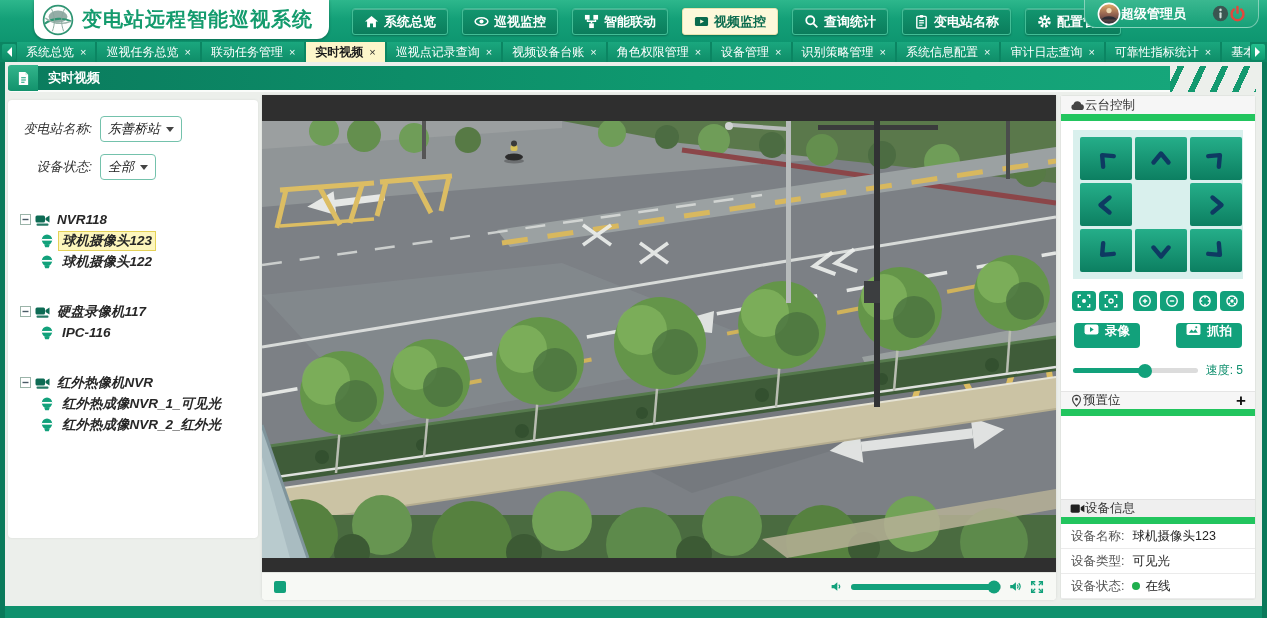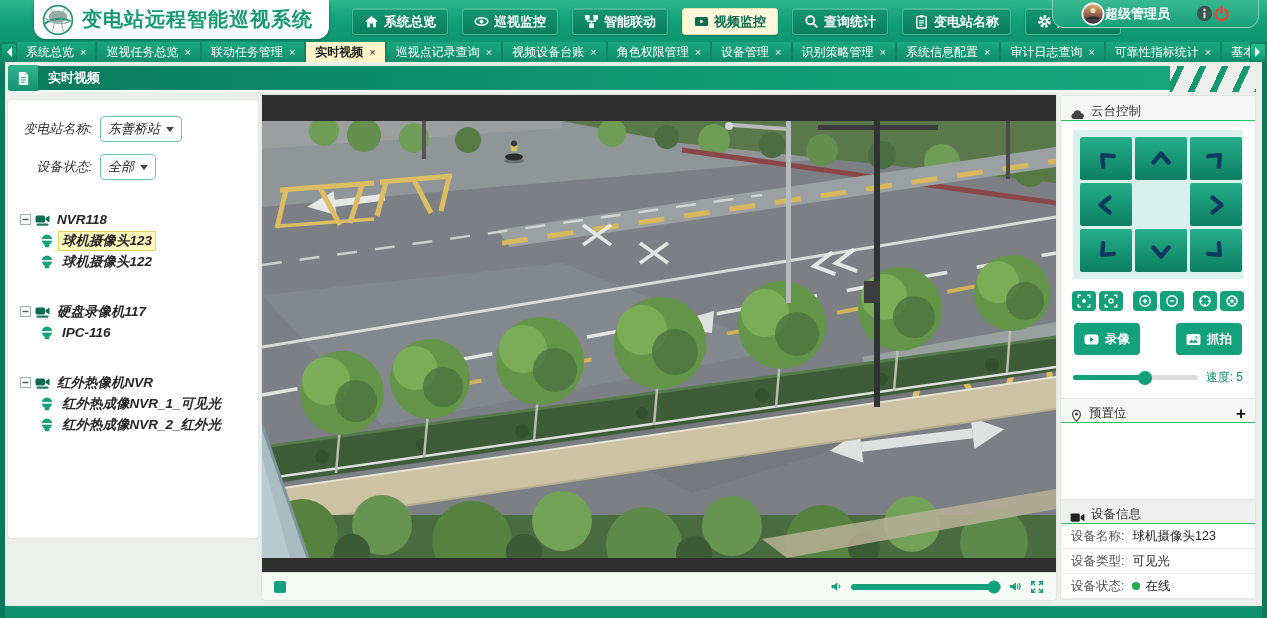--- a/index.html
+++ b/index.html
@@ -17,21 +17,21 @@
     padding:3px 16px 3px 8px; box-shadow:0 1px 3px rgba(0,0,0,.3);margin-left:28px; }
   .logo-globe svg { width:32px; height:32px; display:block; }
   .app-title { color:#149b6d; font-size:20px; font-weight:bold; letter-spacing:1px; white-space:nowrap; }
   .main-nav { position:absolute; left:352px; top:8px; display:flex; gap:14px; }
   .nav-btn { --hole:#0d8a66; height:27px; padding:0 11px; display:flex; align-items:center; gap:5px;
     background:linear-gradient(180deg,#12966f,#0b7d5c); border:1px solid #43bd96; border-radius:3px;
     color:#fff; font-size:13px; font-weight:bold; cursor:pointer; white-space:nowrap;
     box-shadow: inset 0 1px 0 rgba(255,255,255,.25), 0 1px 2px rgba(0,0,0,.25); }
   .nav-btn svg { width:15px; height:15px; display:block; }
   .nav-btn.active { --hole:#fdf8da; background:#fdf8da; color:#0a6b4e; border-color:#e9e3ae; }
-  .user-panel { position:absolute; right:8px; top:0; height:28px; padding:0 28px;
+  .user-panel { position:absolute; right:8px; top:0; height:28px; padding:0 12px;
     background:linear-gradient(180deg,#3ab890,#17a078); border:1px solid rgba(255,255,255,.4); border-top:none;
     border-radius:0 0 12px 12px; display:flex; align-items:center; }
   .user-panel .avatar svg { width:24px; height:24px; display:block; }
   .user-name { color:#fff; font-size:13px; font-weight:bold; margin-right:26px; white-space:nowrap; }
   .round-ic { width:17px; height:17px; cursor:pointer; } .round-ic svg { width:100%; height:100%; display:block; }
   
   .tab-bar { position:absolute; left:0; top:42px; width:1267px; height:20px; background:#0b8562;
     display:flex; align-items:stretch; padding:0 17px; overflow:hidden; }
   .tab-scroll { position:absolute; top:2px; width:14px; height:16px; background:linear-gradient(180deg,#1aa87e,#0d8b66);
     border-radius:2px; display:flex; align-items:center; justify-content:center; cursor:pointer; z-index:3; }
@@ -88,37 +88,37 @@
   .stop-btn { width:12px; height:12px; background:#12a17b; border-radius:2px; cursor:pointer; }
   .vol-cluster { margin-left:auto; display:flex; align-items:center; gap:8px; }
   .vol-cluster svg { display:block; }
   .vol-track { position:relative; width:150px; height:6px; border-radius:3px; background:#cfd6d0; cursor:pointer; }
   .vol-fill { position:absolute; left:0; top:0; bottom:0; border-radius:3px; background:#12a17b; }
   .vol-thumb { position:absolute; top:50%; width:13px; height:13px; border-radius:50%; background:#12a17b;
     transform:translate(-50%,-50%); }
   
   .right-panel { position:absolute; left:1060px; top:95px; width:196px; height:505px;
     background:#fff; border:1px solid #e2e5e1; border-radius:3px; display:flex; flex-direction:column; }
-  .sec-header { height:25px; flex:0 0 25px; background:#f6f6f6; border-bottom:1px solid #22c55e;
-    display:flex; align-items:flex-end; gap:6px; padding:0 9px; font-size:12.5px; color:#333; }
+  .sec-header { height:25px; flex:0 0 25px; background:#f6f6f6; border-bottom:7px solid #22c55e;
+    display:flex; align-items:center; padding:0 9px; font-size:12.5px; color:#333; }
   .sec-header svg { display:block; }
   .ptz-pad { margin:9px auto 6px; width:170px; background:#d9f0ed; padding:7px;
     display:grid; grid-template-columns:repeat(3,52px); grid-auto-rows:43px; gap:3px; }
   .ptz-btn { background:linear-gradient(180deg,#25ae89,#0c7f61); border-radius:2px;
     display:flex; align-items:center; justify-content:center; cursor:pointer; }
   .ptz-btn.blank { background:transparent; cursor:default; }
   .ptz-btn svg { width:24px; height:24px; }
   .icon-row { display:flex; justify-content:space-between; width:172px; margin:6px auto 0; }
   .icon-pair { display:flex; gap:3px; }
   .sq-btn { width:24px; height:20px; background:#12a17b; border-radius:4px; display:flex;
     align-items:center; justify-content:center; cursor:pointer; }
   .sq-btn svg { width:14px; height:14px; }
   .action-row { display:flex; justify-content:center; gap:36px; margin:12px 0 4px; }
-  .act-btn { height:25px; padding:16px 10px; background:#12a17b; border:none; border-radius:4px;
-    color:#fff; font-size:12.5px; font-weight:bold; display:flex; align-items:center; gap:6px; cursor:pointer; }
+  .act-btn { height:25px; padding:0 10px; background:#12a17b; border:none; border-radius:4px;
+    color:#fff; font-size:12.5px; font-weight:bold; display:flex; gap:6px; cursor:pointer; }
   .act-btn svg { width:15px; height:13px; }
   .speed-row { display:flex; align-items:center; gap:8px; padding:10px 12px 12px; }
   .speed-track { position:relative; flex:1; height:5px; border-radius:3px; background:#dcdcdc; cursor:pointer; }
   .speed-fill { position:absolute; left:0; top:0; bottom:0; border-radius:3px; background:#12a17b; }
   .speed-thumb { position:absolute; top:50%; width:14px; height:14px; border-radius:50%;
     background:#12a17b; transform:translate(-50%,-50%); }
   .speed-label { font-size:12px; color:#0f8f6e; white-space:nowrap; }
   .preset-header { border-top:1px solid #e5e5e5; }
   .preset-plus { margin-left:auto; font-size:17px; font-weight:bold; color:#111; cursor:pointer; line-height:1; }
   .preset-body { flex:1; background:#fff; }

